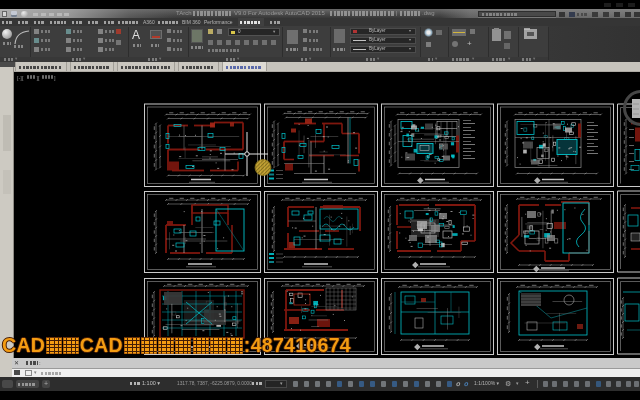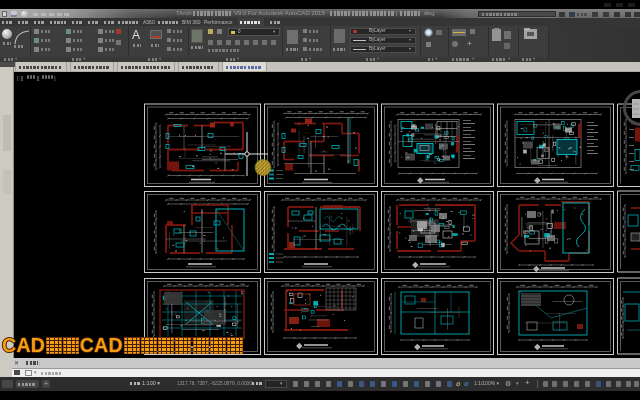--- a/index.html
+++ b/index.html
@@ -1463,20 +1463,21 @@
       <span style="display:inline-block;width:16px;height:17px;margin:0 0.65px;background:repeating-linear-gradient(90deg,rgba(67,29,5,0) 0 3.4px,#431d05 3.4px 4.3px),repeating-linear-gradient(0deg,#f49c12 0 2.4px,#431d05 2.4px 3.5px);box-shadow:inset 0 0 0 0.6px #8a4208"></span>
       <span style="display:inline-block;width:16px;height:17px;margin:0 0.65px;background:repeating-linear-gradient(90deg,rgba(67,29,5,0) 0 3.4px,#431d05 3.4px 4.3px),repeating-linear-gradient(0deg,#f49c12 0 2.4px,#431d05 2.4px 3.5px);box-shadow:inset 0 0 0 0.6px #8a4208"></span>
       <span style="font-family:'Liberation Sans',sans-serif;font-weight:bold;font-size:19.5px;color:#f49c12;text-shadow:-1px 0 #471d05,1px 0 #471d05,0 -1px #471d05,0 1px #471d05;letter-spacing:0.3px;line-height:1">CAD</span>
       <span style="display:inline-block;width:16px;height:17px;margin:0 0.65px;background:repeating-linear-gradient(90deg,rgba(67,29,5,0) 0 3.4px,#431d05 3.4px 4.3px),repeating-linear-gradient(0deg,#f49c12 0 2.4px,#431d05 2.4px 3.5px);box-shadow:inset 0 0 0 0.6px #8a4208"></span>
       <span style="display:inline-block;width:16px;height:17px;margin:0 0.65px;background:repeating-linear-gradient(90deg,rgba(67,29,5,0) 0 3.4px,#431d05 3.4px 4.3px),repeating-linear-gradient(0deg,#f49c12 0 2.4px,#431d05 2.4px 3.5px);box-shadow:inset 0 0 0 0.6px #8a4208"></span>
       <span style="display:inline-block;width:16px;height:17px;margin:0 0.65px;background:repeating-linear-gradient(90deg,rgba(67,29,5,0) 0 3.4px,#431d05 3.4px 4.3px),repeating-linear-gradient(0deg,#f49c12 0 2.4px,#431d05 2.4px 3.5px);box-shadow:inset 0 0 0 0.6px #8a4208"></span>
       <span style="display:inline-block;width:16px;height:17px;margin:0 0.65px;background:repeating-linear-gradient(90deg,rgba(67,29,5,0) 0 3.4px,#431d05 3.4px 4.3px),repeating-linear-gradient(0deg,#f49c12 0 2.4px,#431d05 2.4px 3.5px);box-shadow:inset 0 0 0 0.6px #8a4208"></span>
       <span style="display:inline-block;width:16px;height:17px;margin:0 0.65px;background:repeating-linear-gradient(90deg,rgba(67,29,5,0) 0 3.4px,#431d05 3.4px 4.3px),repeating-linear-gradient(0deg,#f49c12 0 2.4px,#431d05 2.4px 3.5px);box-shadow:inset 0 0 0 0.6px #8a4208"></span>
       <span style="display:inline-block;width:16px;height:17px;margin:0 0.65px;background:repeating-linear-gradient(90deg,rgba(67,29,5,0) 0 3.4px,#431d05 3.4px 4.3px),repeating-linear-gradient(0deg,#f49c12 0 2.4px,#431d05 2.4px 3.5px);box-shadow:inset 0 0 0 0.6px #8a4208"></span>
       <span style="display:inline-block;width:16px;height:17px;margin:0 0.65px;background:repeating-linear-gradient(90deg,rgba(67,29,5,0) 0 3.4px,#431d05 3.4px 4.3px),repeating-linear-gradient(0deg,#f49c12 0 2.4px,#431d05 2.4px 3.5px);box-shadow:inset 0 0 0 0.6px #8a4208"></span>
+      <span style="font-family:'Liberation Sans',sans-serif;font-weight:bold;font-size:19.5px;color:#f49c12;text-shadow:-1px 0 #471d05,1px 0 #471d05,0 -1px #471d05,0 1px #471d05;letter-spacing:0.3px;line-height:1">:487410674</span>
     </div>
     <div style="position:absolute;left:12px;top:358px;width:628px;height:9.5px;background:#c9c9c9;"></div>
     <div style="position:absolute;left:14px;top:359.5px;font-family:'Liberation Sans',sans-serif;font-size:6px;color:#3a3a3a;font-weight:normal;line-height:1;white-space:nowrap;">✕</div>
     <div style="position:absolute;left:26px;top:361px;width:12px;height:3.6px;background:repeating-linear-gradient(90deg,#3a3a3a 0 2.4px,transparent 2.4px 3.6px);opacity:0.9"></div>
     <div style="position:absolute;left:39px;top:359.5px;font-family:'Liberation Sans',sans-serif;font-size:6px;color:#3a3a3a;font-weight:normal;line-height:1;white-space:nowrap;">:</div>
     <div style="position:absolute;left:12px;top:367.5px;width:628px;height:9.5px;background:#efefef;border-top:1px solid #9a9a9a"></div>
     <div style="position:absolute;left:14px;top:370px;width:6px;height:5px;background:#4a4a4a;"></div>
     <div style="position:absolute;left:25px;top:369.5px;width:7px;height:6px;background:#efefef;border:1px solid #8a8a8a"></div>
     <div style="position:absolute;left:34px;top:369.5px;font-family:'Liberation Sans',sans-serif;font-size:5px;color:#808080;font-weight:normal;line-height:1;white-space:nowrap;">▾</div>
     <div style="position:absolute;left:41px;top:371.5px;width:20px;height:3px;background:repeating-linear-gradient(90deg,#9a9a9a 0 2.4px,transparent 2.4px 3.6px);opacity:0.85"></div>

